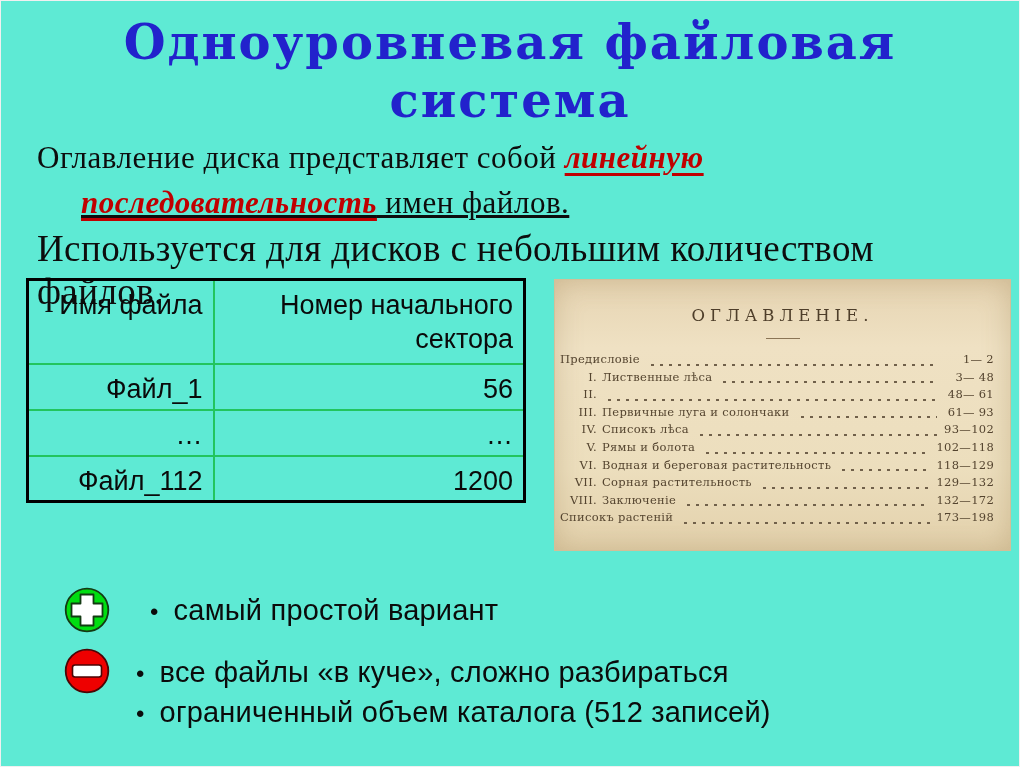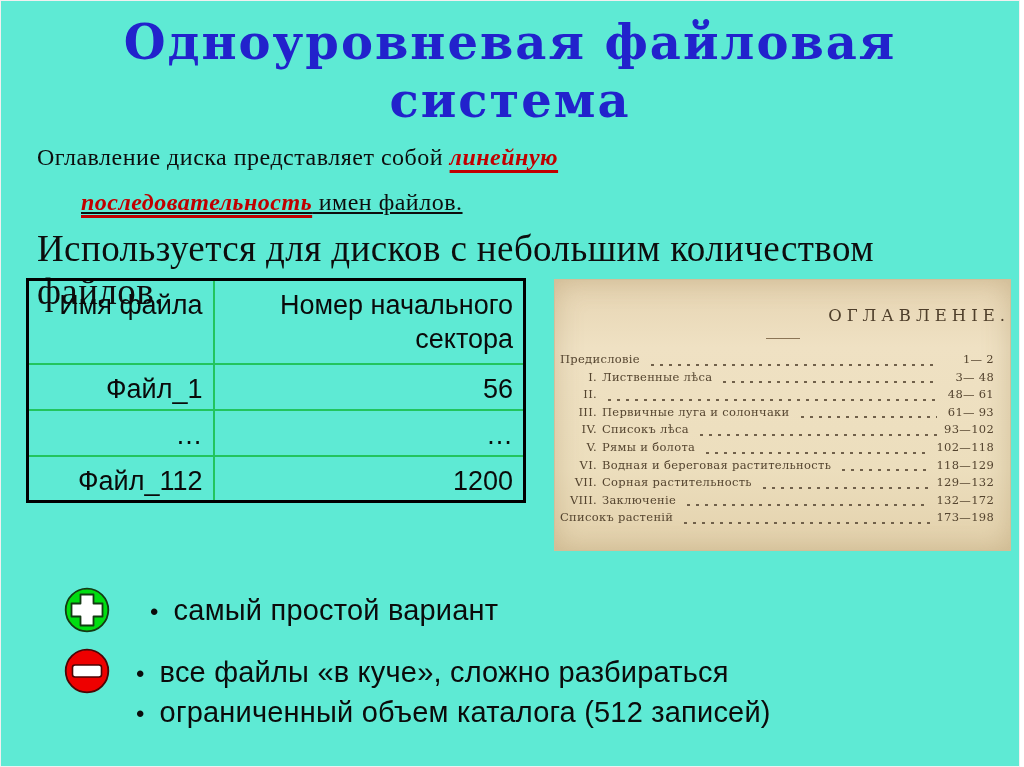--- a/index.html
+++ b/index.html
@@ -10,21 +10,21 @@
   }
   
   .title{
     position:absolute;top:12px;left:0;width:100%;text-align:center;
     font-family:"DejaVu Serif",serif;font-weight:bold;
     font-size:48px;line-height:58px;letter-spacing:2px;color:#2222cc;
   }
   
   .intro{
     position:absolute;left:36px;top:134px;width:860px;
-    font-family:"Liberation Serif",serif;font-size:24px;line-height:45px;
+    font-family:"Liberation Serif",serif;font-size:31px;line-height:45px;
     color:#0d0d0d;letter-spacing:.5px;
   }
   .intro .line2{padding-left:44px;text-decoration:underline;}
   .hl{
     color:#c00000;font-weight:bold;font-style:italic;
     text-decoration:underline;text-decoration-thickness:3px;
     text-underline-offset:5px;text-decoration-color:#c00000;
   }
   .usage{
     position:absolute;left:36px;top:226px;width:960px;
@@ -50,21 +50,21 @@
   .book{
     position:absolute;left:553px;top:278px;width:457px;height:272px;
     box-sizing:border-box;
     background:linear-gradient(180deg,#e6d4b2 0%,#efe1c3 25%,#ecdebd 70%,#e3d1ac 100%);
     border:1px solid #d3bf98;
     box-shadow:inset 0 0 28px rgba(140,110,60,.28);
     font-family:"DejaVu Serif",serif;color:#54442f;
     padding-top:26px;
   }
   .book-title{
-    text-align:right;font-size:16.5px;letter-spacing:5px;color:#4e3e2a;
+    text-align:center;font-size:16.5px;letter-spacing:5px;color:#4e3e2a;
   }
   .book-rule{width:34px;border:none;border-top:1.5px solid #8a7455;margin:13px auto 0;}
   .toc{margin-top:13px;padding:0 16px 0 5px;}
   .toc-row{display:flex;height:17.6px;font-size:11.5px;letter-spacing:.3px;}
   .toc-num{flex:none;width:37px;text-align:right;}
   .toc-label{flex:none;margin-left:5px;white-space:nowrap;}
   .no-num .toc-label{margin-left:0;}
   .toc-dots{
     flex:1;height:4px;align-self:flex-end;margin:0 7px 3px 8px;
     background-image:radial-gradient(circle,#70604a 1.2px,transparent 1.5px);

